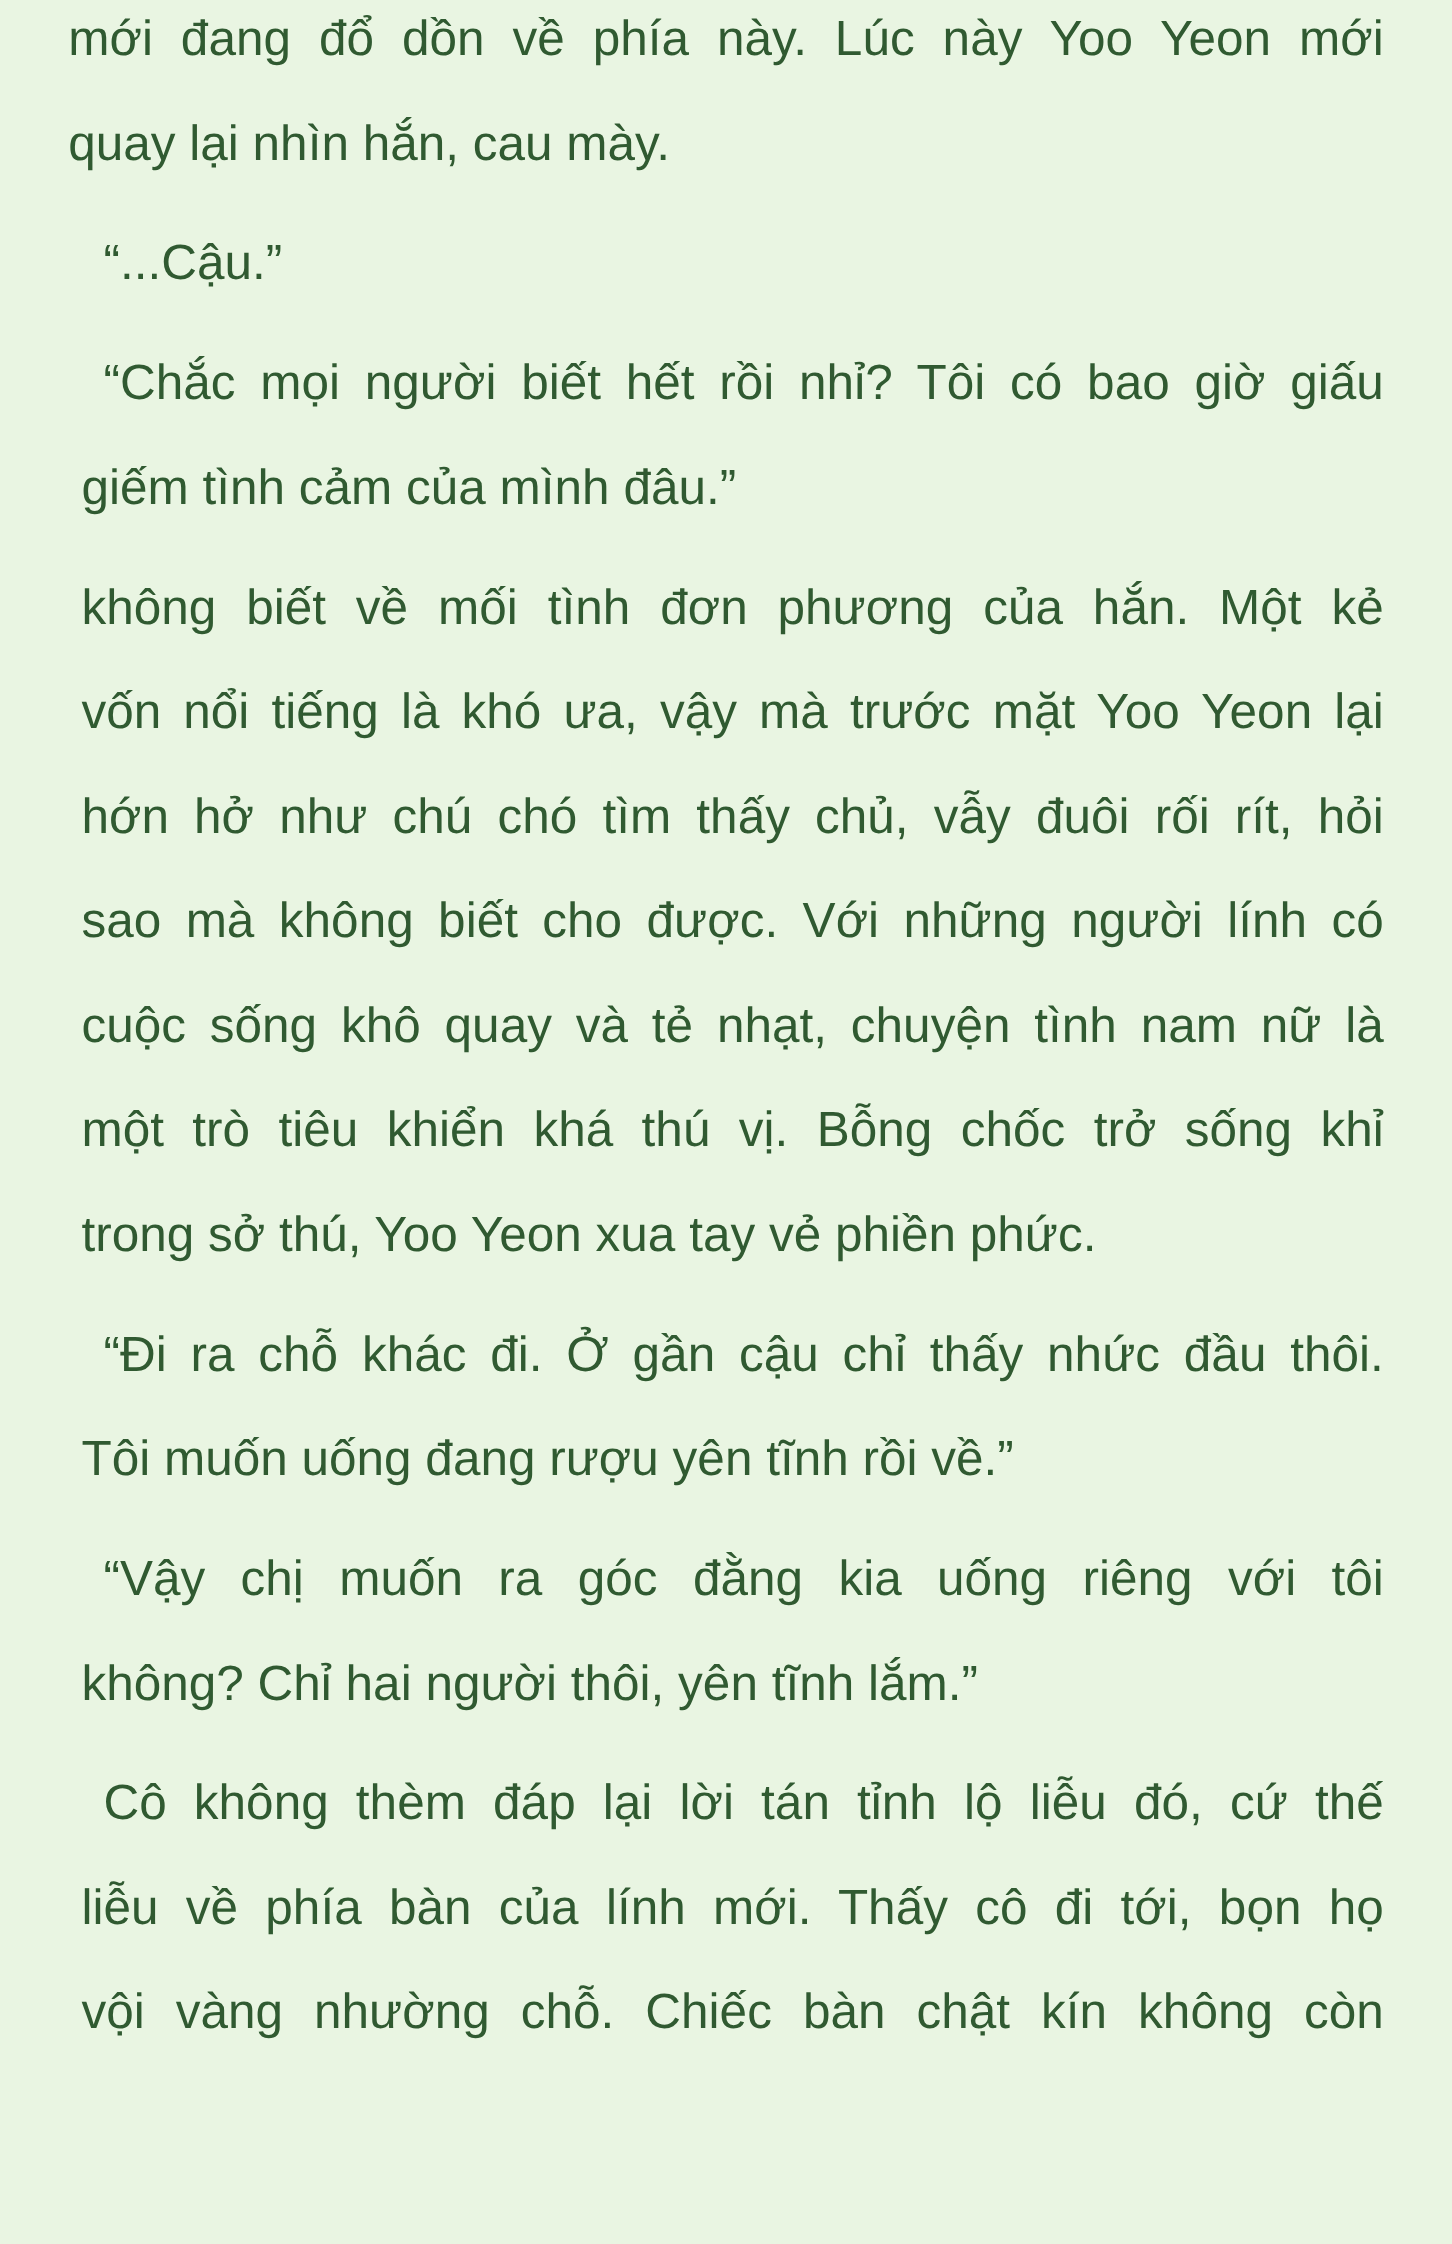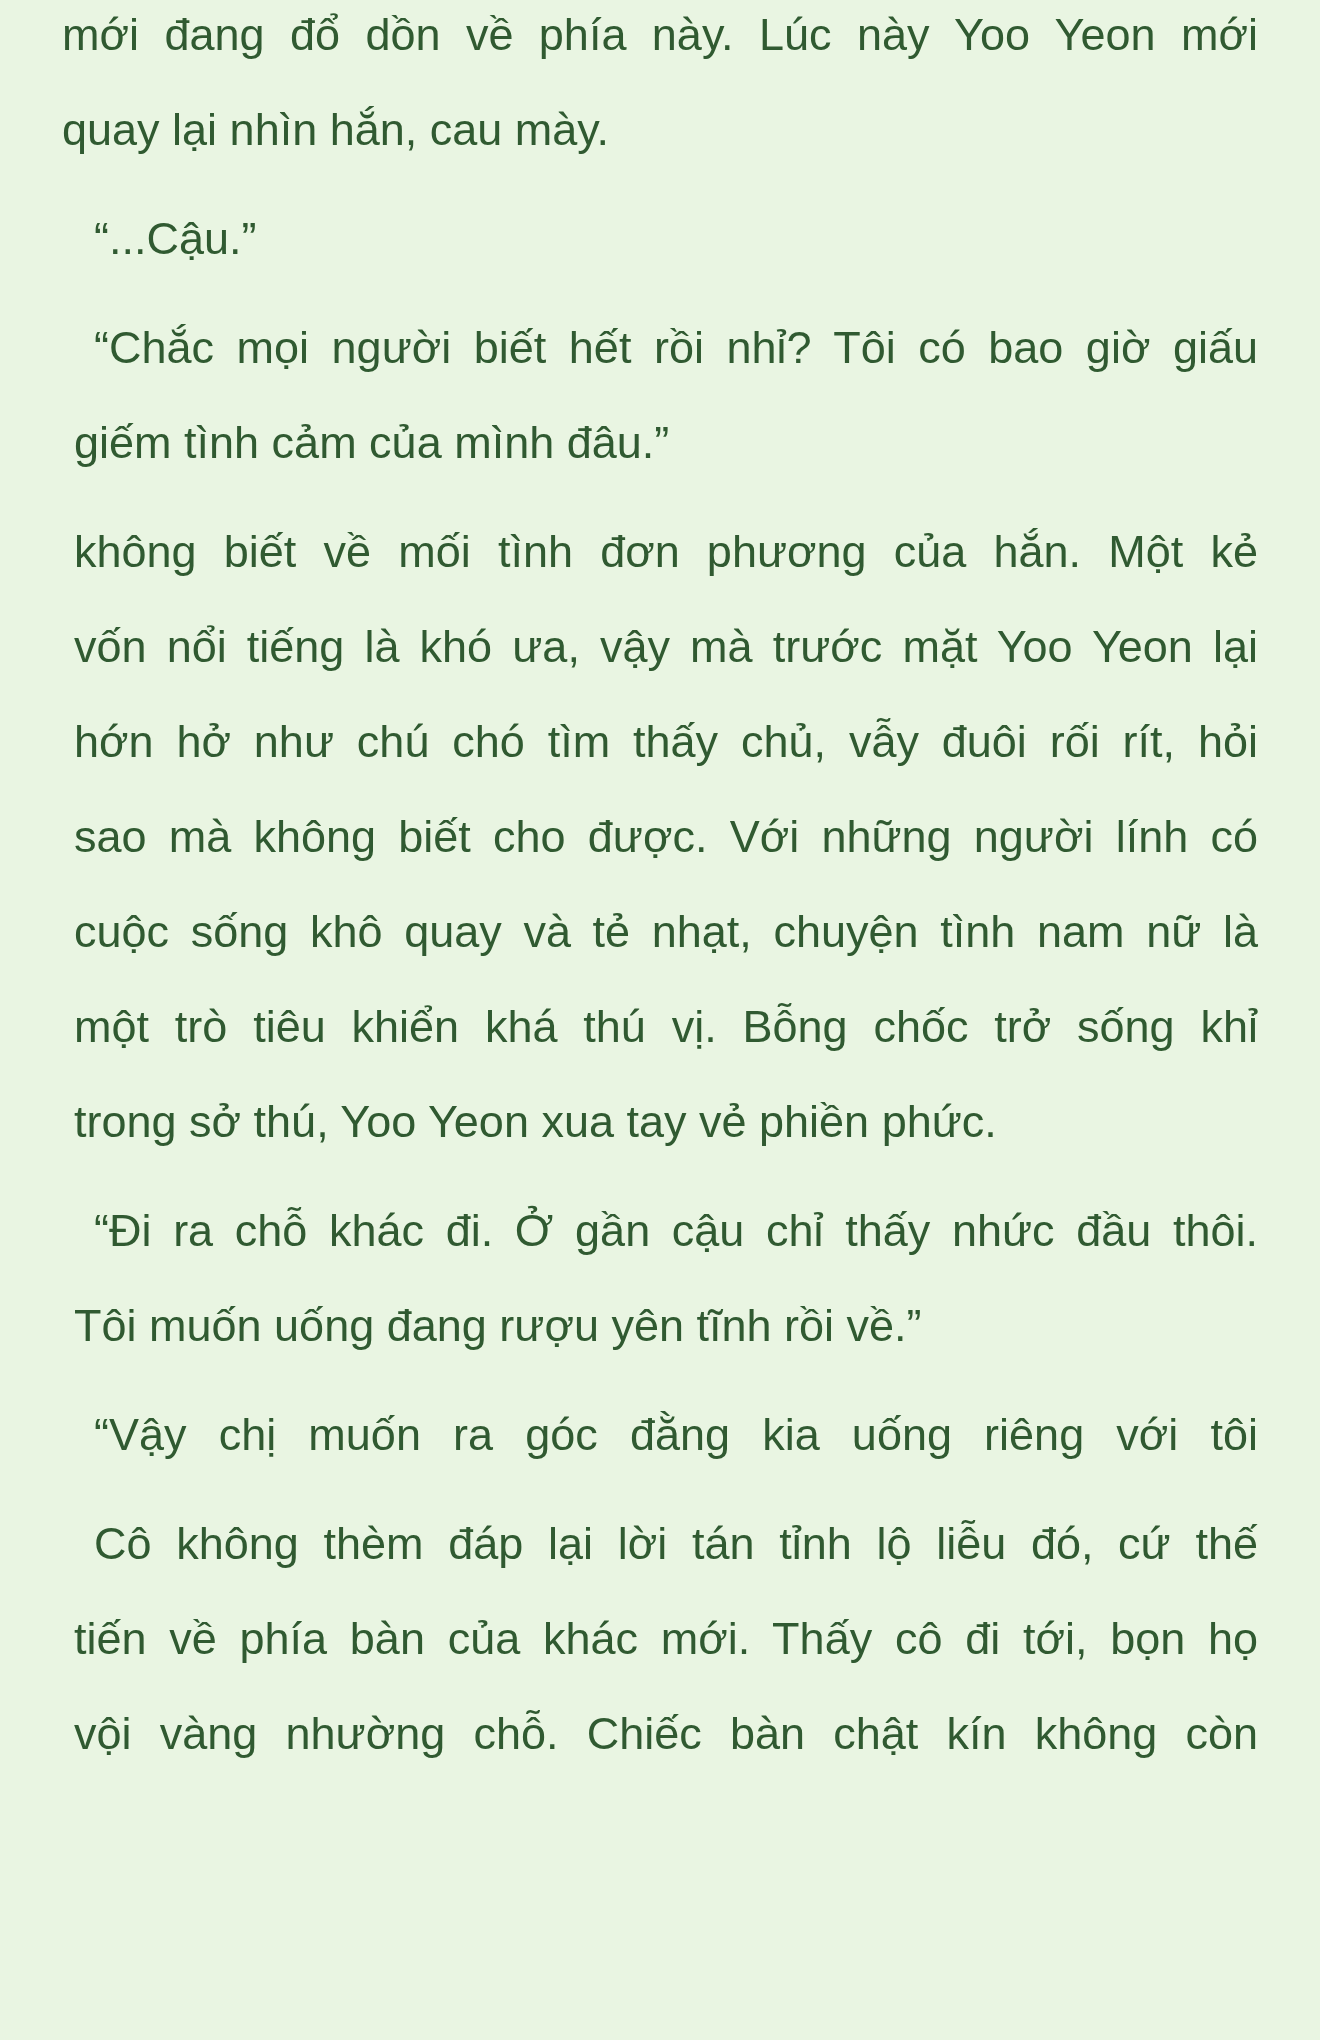--- a/index.html
+++ b/index.html
@@ -58,21 +58,22 @@
     <span class="line end">trong sở thú, Yoo Yeon xua tay vẻ phiền phức.</span>
   </div>
 
   <div class="para">
     <span class="line first">“Đi ra chỗ khác đi. Ở gần cậu chỉ thấy nhức đầu thôi.</span>
     <span class="line end">Tôi muốn uống đang rượu yên tĩnh rồi về.”</span>
   </div>
 
   <div class="para">
     <span class="line first">“Vậy chị muốn ra góc đằng kia uống riêng với tôi</span>
+    <span class="line end">không? Chỉ hai người thôi, yên tĩnh lắm.”</span>
   </div>
 
   <div class="para">
     <span class="line first">Cô không thèm đáp lại lời tán tỉnh lộ liễu đó, cứ thế</span>
-    <span class="line">tiến về phía bàn của khác mới. Thấy cô đi tới, bọn họ</span>
+    <span class="line">liễu về phía bàn của lính mới. Thấy cô đi tới, bọn họ</span>
     <span class="line">vội vàng nhường chỗ. Chiếc bàn chật kín không còn</span>
   </div>
 
 </div>
 
 </body></html>

